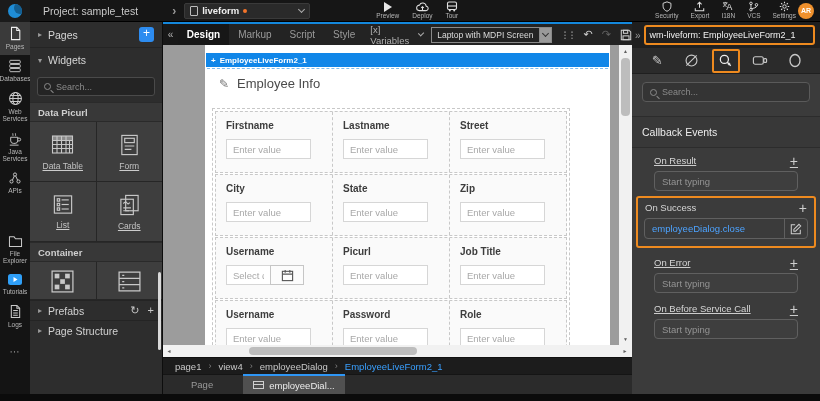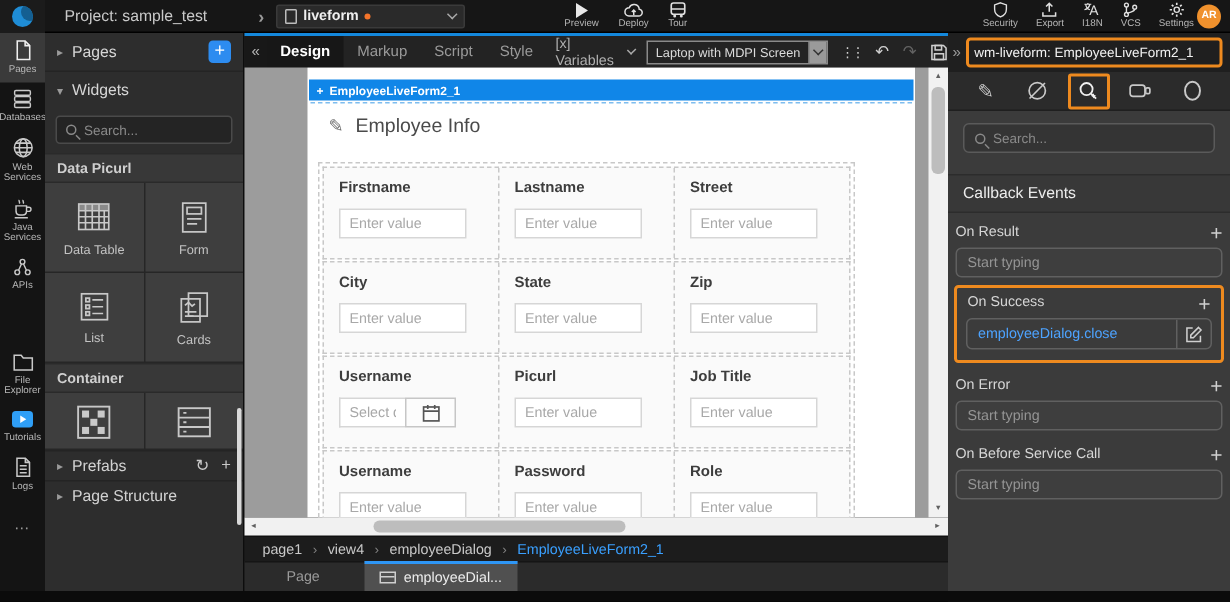--- a/index.html
+++ b/index.html
@@ -44,21 +44,21 @@
   .lp-row { height:26px; display:flex; align-items:center; padding:0 8px; border-bottom:1px solid #242424; color:#d6d6d6; font-size:10.5px; gap:6px; cursor:pointer; }
   .lp-row .caret { color:#9a9a9a; font-size:8px; }
   .lp-row.h24 { height:24px; border-bottom:none; }
   .addbtn { margin-left:auto; width:15px; height:15px; background:#2d8cf0; border-radius:3px; color:#fff; font-size:12px; line-height:13px; text-align:center; cursor:pointer; }
   .lp-search { margin:5px 7px 6px; height:19px; background:#242424; border:1px solid #4a4a4a; border-radius:3px; display:flex; align-items:center; padding:0 6px; gap:5px; }
   .lp-search input, .rp-search input { background:transparent; border:none; outline:none; color:#cfcfcf; font-size:9px; width:100%; font-family:"Liberation Sans",sans-serif; }
   .lp-search input::placeholder, .rp-search input::placeholder { color:#8a8a8a; }
   .mag { width:7px; height:7px; border:1.2px solid #8a8a8a; border-radius:50%; position:relative; flex:none; }
   .mag:after { content:""; position:absolute; width:4px; height:1.2px; background:#8a8a8a; transform:rotate(45deg); left:5px; top:7px; }
   .lp-sec { height:20px; background:#383838; border-top:1px solid #2a2a2a; border-bottom:1px solid #2a2a2a; display:flex; align-items:center; padding:0 8px; font-size:9.5px; font-weight:bold; color:#cfcfcf; }
-  .tile-grid { display:grid; grid-template-columns:1fr 1fr; gap:1px; background:#262626; border-bottom:1px solid #262626; }
+  .tile-grid { display:grid; grid-template-columns:1fr 1fr; gap:1px; background:#262626; border-bottom:1px solid #262626;text-decoration:underline; }
   .tile { background:#3e3e3e; height:59px; display:flex; flex-direction:column; align-items:center; justify-content:center; gap:4px; cursor:pointer; }
   .tile .tl { font-size:8.5px; color:#c3c3c3; }
   .tile.cut { height:37px; justify-content:flex-start; padding-top:7px; overflow:hidden; }
   .lp-foot { height:20px; display:flex; align-items:center; padding:0 8px; gap:6px; color:#d2d2d2; font-size:10.5px; border-top:1px solid #242424; cursor:pointer; }
   .lp-foot .caret { color:#9a9a9a; font-size:8px; }
   .lp-foot .ops { margin-left:auto; display:flex; gap:8px; color:#c9c9c9; font-size:11px; }
   .lp-scrollthumb { position:absolute; right:1px; top:250px; width:3px; height:78px; background:#d9d9d9; border-radius:2px; }
 
   
   .center { position:absolute; left:163px; top:22px; width:469px; height:379px; background:#0f0f0f; }
@@ -117,22 +117,22 @@
   
   .rpanel { position:absolute; left:632px; top:22px; width:188px; height:379px; background:#3b3b3b; }
   .rp-header { height:26px; background:#1f1f1f; display:flex; align-items:center; padding:0 5px 0 3px; gap:3px; }
   .rp-expand { color:#9a9a9a; font-size:10px; cursor:pointer; }
   .rp-title { flex:1; height:20px; border:2px solid #ee8a1f; border-radius:3px; display:flex; align-items:center; padding:0 4px; color:#f2f2f2; font-size:9px; white-space:nowrap; overflow:hidden; }
   .rp-tabs { height:26px; background:#2b2b2b; border-bottom:1px solid #1f1f1f; display:flex; align-items:center; justify-content:space-around; padding:0 8px; }
   .rp-tab { width:28px; height:24px; display:flex; align-items:center; justify-content:center; color:#c9c9c9; cursor:pointer; }
   .rp-tab.active { border:2px solid #ee8a1f; border-radius:2px; }
   .rp-tab .pen2 { font-size:13px; }
   .rp-search { margin:8px 10px; height:20px; background:#343434; border:1px solid #5a5a5a; border-radius:4px; display:flex; align-items:center; padding:0 7px; gap:5px; }
-  .rp-secttl { margin-top:14px; height:26px; background:#383838; border-top:1px solid #2c2c2c; border-bottom:1px solid #2c2c2c; display:flex; align-items:center; padding:0 10px; color:#ececec; font-size:10.5px; }
-  .event { padding:7px 5px 3px; }
+  .rp-secttl { margin-top:14px; height:32px; background:#383838; border-top:1px solid #2c2c2c; border-bottom:1px solid #2c2c2c; display:flex; align-items:center; padding:0 10px; color:#ececec; font-size:10.5px; }
+  .event { padding:7px 22px 3px;text-decoration:underline; }
   .ev-head { display:flex; align-items:center; justify-content:space-between; }
   .ev-label { color:#d6d6d6; font-size:9.5px; }
   .ev-plus { color:#cfcfcf; font-size:14px; line-height:10px; cursor:pointer; }
   .ev-input { margin-top:5px; width:100%; height:20px; background:#3e3e3e; border:1px solid #606060; border-radius:4px; color:#dadada; font-size:9.5px; padding:0 7px; outline:none; font-family:"Liberation Sans",sans-serif; }
   .ev-input::placeholder { color:#949494; }
   .ev-hl { border:2px solid #ee8a1f; border-radius:3px; margin:2px 4px; padding:4px 6px 7px; }
   .ev-hl .ev-head { padding:0 1px; }
   .ev-linkrow { margin-top:5px; height:21px; border:1px solid #606060; border-radius:4px; display:flex; align-items:center; overflow:hidden; }
   .ev-link { flex:1; padding:0 7px; color:#4da3ff; font-size:9.5px; cursor:pointer; }
   .ev-edit { width:23px; height:100%; border-left:1px solid #606060; display:flex; align-items:center; justify-content:center; cursor:pointer; }

